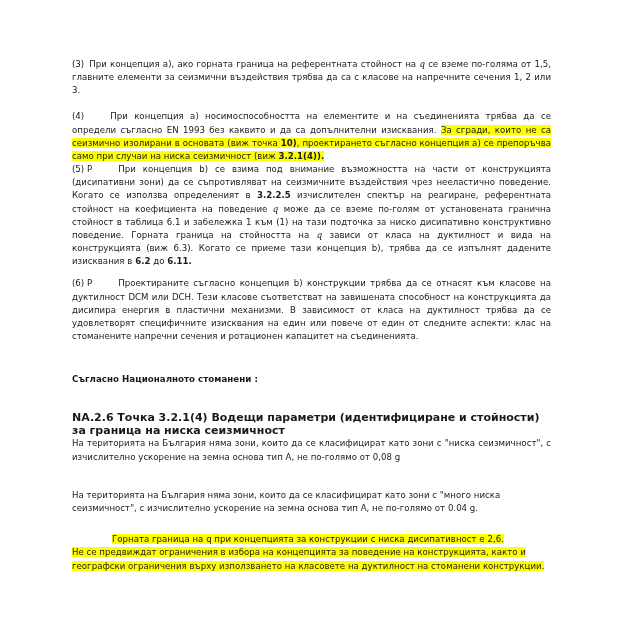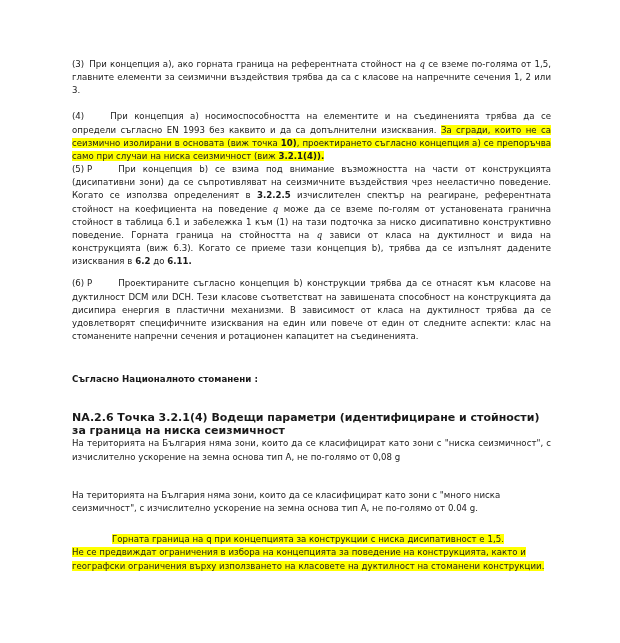--- a/index.html
+++ b/index.html
@@ -128,16 +128,16 @@
     <h3 class="na-head">NA.2.6 Точка 3.2.1(4) Водещи параметри (идентифициране и стойности) за граница на ниска сеизмичност</h3>
     <p class="na-body">На територията на България няма зони, които да се класифицират като зони с "ниска сеизмичност", с изчислително ускорение на земна основа тип А, не по-голямо от 0,08 g</p>
 
     <div class="spacer-lg"></div>
 
     <div style="height:7px"></div>
     <p class="na-body-left">На територията на България няма зони, които да се класифицират като зони с "много ниска сеизмичност", с изчислително ускорение на земна основа тип А, не по-голямо от 0.04 g.</p>
 
     <div class="spacer-lg"></div>
 
-    <p class="na-body-left"><span class="indent-first"></span><span class="hl">Горната граница на q при концепцията за конструкции с ниска дисипативност е 1,5.</span><br><span class="hl">Не се предвиждат ограничения в избора на концепцията за поведение на конструкцията, както и географски ограничения върху използването на класовете на дуктилност на стоманени конструкции.</span></p>
+    <p class="na-body-left"><span class="indent-first"></span><span class="hl">Горната граница на q при концепцията за конструкции с ниска дисипативност е 2,6.</span><br><span class="hl">Не се предвиждат ограничения в избора на концепцията за поведение на конструкцията, както и географски ограничения върху използването на класовете на дуктилност на стоманени конструкции.</span></p>
 
   </div>
 </div>
 
 </body></html>

